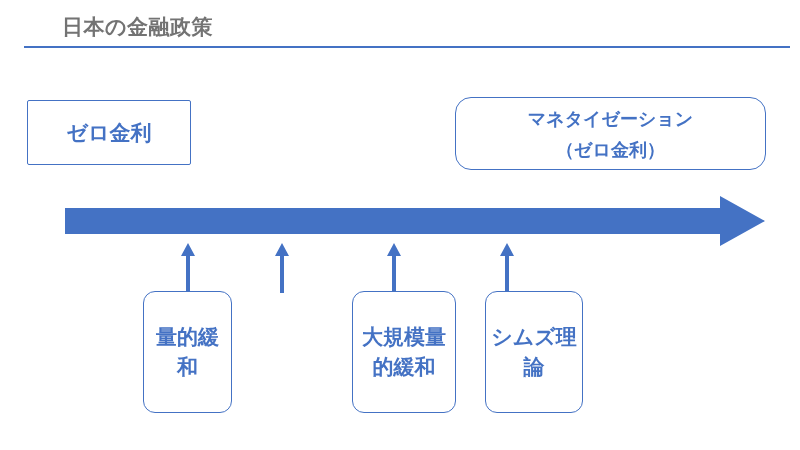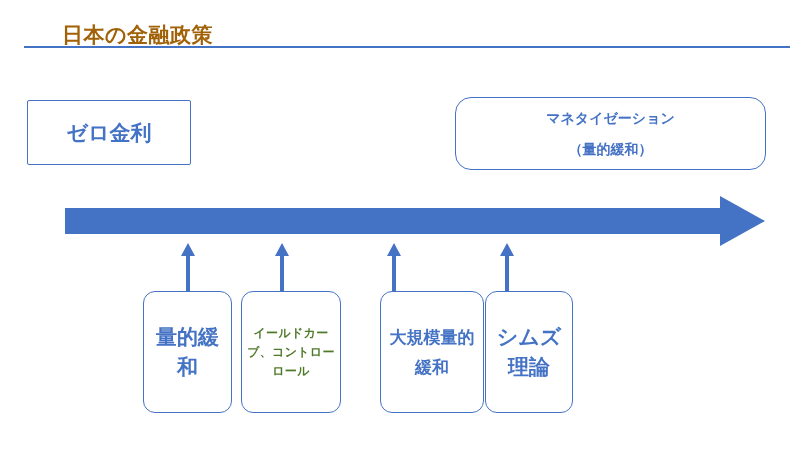--- a/index.html
+++ b/index.html
@@ -16,25 +16,25 @@
     width: 800px;
     height: 450px;
     background: #ffffff;
     overflow: hidden;
   }
 
   
   #title {
     position: absolute;
     left: 62px;
-    top: 21px;
+    top: 13px;
     font-size: 21px;
     line-height: 28px;
     font-weight: bold;
-    color: #a16207;
+    color: #737373;
     letter-spacing: 0.5px;
     white-space: nowrap;
   }
   #title-rule {
     position: absolute;
     left: 24px;
     top: 46px;
     width: 766px;
     height: 2px;
     background: #4472c4;
@@ -68,21 +68,21 @@
     width: 164px;
     height: 65px;
     font-size: 21px;
     line-height: 26px;
   }
   #box-monetization {
     left: 455px;
     top: 97px;
     width: 311px;
     height: 73px;
-    font-size: 14px;
+    font-size: 18px;
     line-height: 31px;
     border-radius: 16px;
   }
 
   
   .box-step {
     top: 291px;
     height: 122px;
     border-radius: 12px;
     justify-content: center;
@@ -97,27 +97,26 @@
     left: 241px;
     width: 100px;
     font-size: 12px;
     line-height: 19px;
     color: #4f7a2a;
     letter-spacing: 0.3px;
   }
   #box-qqe {
     left: 352px;
     width: 104px;
-    font-size: 17px;
+    font-size: 21px;
     line-height: 30px;
-    margin-left: 28px;
   }
   #box-sims {
     left: 485px;
-    width: 88px;
+    width: 98px;
     font-size: 21px;
     line-height: 30px;
   }
 
   
   #timeline-arrow {
     position: absolute;
     left: 65px;
     top: 196px;
     width: 700px;
@@ -144,21 +143,21 @@
   <div id="title">日本の金融政策</div>
   <div id="title-rule"></div>
 
   <div class="box" id="box-zero">
     <span class="box-label">ゼロ金利</span>
   </div>
 
   <div class="box" id="box-monetization">
     <span class="box-label">
       <span>マネタイゼーション</span><br>
-      <span>（量的緩和）</span>
+      <span>（ゼロ金利）</span>
     </span>
   </div>
 
   <div id="timeline-arrow">
     <svg width="700" height="50" viewBox="0 0 700 50">
       <polygon points="0,12 655,12 655,0 700,25 655,50 655,38 0,38" fill="#4472C4"></polygon>
     </svg>
   </div>
 
   <div class="vconn" id="vconn-1">
@@ -179,23 +178,20 @@
   <div class="vconn" id="vconn-4">
     <svg width="16" height="50" viewBox="0 0 16 50">
       <polygon points="8,0 15,13 10,13 10,50 6,50 6,13 1,13" fill="#4472C4"></polygon>
     </svg>
   </div>
 
   <div class="box box-step" id="box-qe">
     <span class="box-label">量的緩和</span>
   </div>
 
-  <div class="box box-step" id="box-ycc">
-    <span class="box-label">イールドカーブ、コントローロール</span>
-  </div>
 
   <div class="box box-step" id="box-qqe">
     <span class="box-label">大規模量的緩和</span>
   </div>
 
   <div class="box box-step" id="box-sims">
     <span class="box-label">シムズ理論</span>
   </div>
 
 </div>

